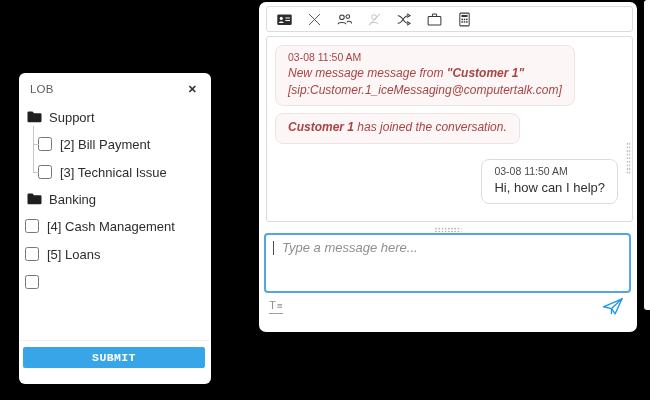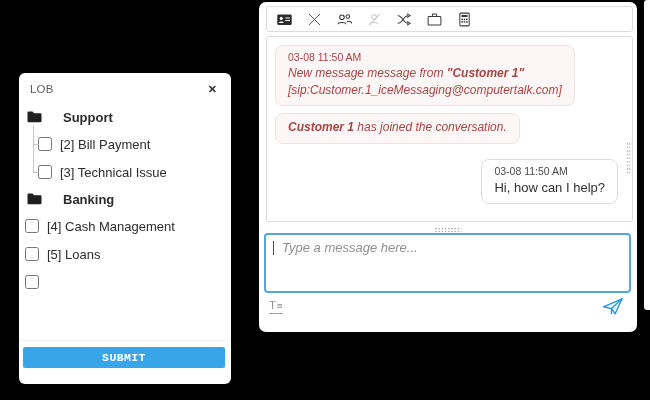--- a/index.html
+++ b/index.html
@@ -5,27 +5,27 @@
   html,body{margin:0;padding:0}
   body{
     width:650px;height:400px;position:relative;overflow:hidden;
     background:#000;font-family:"Liberation Sans",sans-serif;
     -webkit-font-smoothing:antialiased;
   }
   
   .panel{position:absolute;background:#fff;box-shadow:0 2px 10px rgba(0,0,0,.55)}
 
   
-  .lob{left:19px;top:73px;width:212px;height:311px;border-radius:6px}
+  .lob{left:19px;top:73px;width:192px;height:311px;border-radius:6px}
   .lob-header{display:flex;justify-content:space-between;align-items:flex-start;padding:10px 12px 0 11px}
   .lob-title{font-size:11.5px;color:#5d5d5d;letter-spacing:.2px}
   .lob-close{font-size:11px;font-weight:700;color:#333;cursor:pointer;line-height:1;padding:1px 2px}
   .tree{padding:8px 8px 0 6px;font-size:13px;color:#2d2d2d}
   .tree-row{display:flex;align-items:center;height:26px}
-  .folder-row{gap:21px;font-weight:700;padding-left:2px;cursor:pointer}
+  .folder-row{gap:7px;font-weight:400;padding-left:2px;cursor:pointer}
   .folder-row svg{flex:0 0 auto}
   .item-row{gap:8px;height:28px}
   .item-row label{cursor:default}
   .tree-children{position:relative}
   .tree-children .child{padding-left:13px}
   .vline{position:absolute;left:8px;top:-4px;width:1px;height:46px;background:#c6c6c6}
   .stub{position:absolute;left:8px;width:6px;height:1px;background:#c6c6c6}
   .stub.s1{top:14px}.stub.s2{top:42px}
   input[type=checkbox]{width:14px;height:14px;margin:0;flex:0 0 auto;accent-color:#fff}
   .lob-hairline{position:absolute;left:1px;right:1px;bottom:43px;height:1px;background:#f1f1f1}

